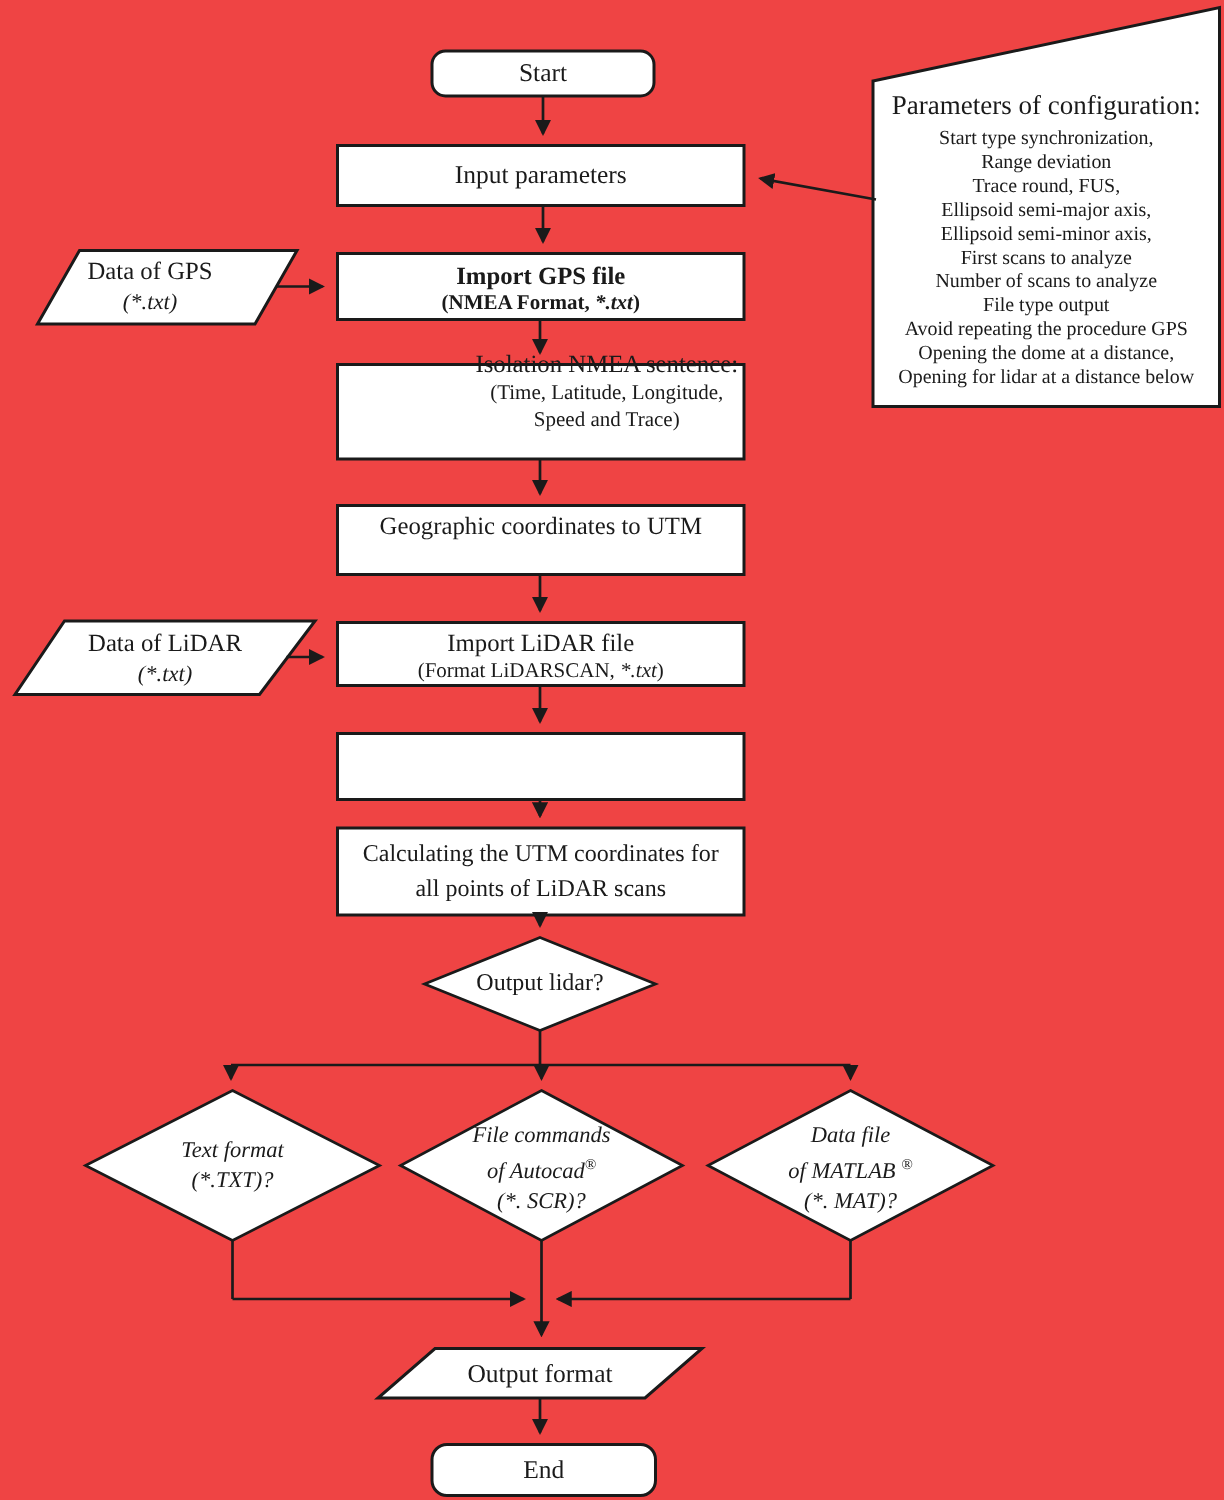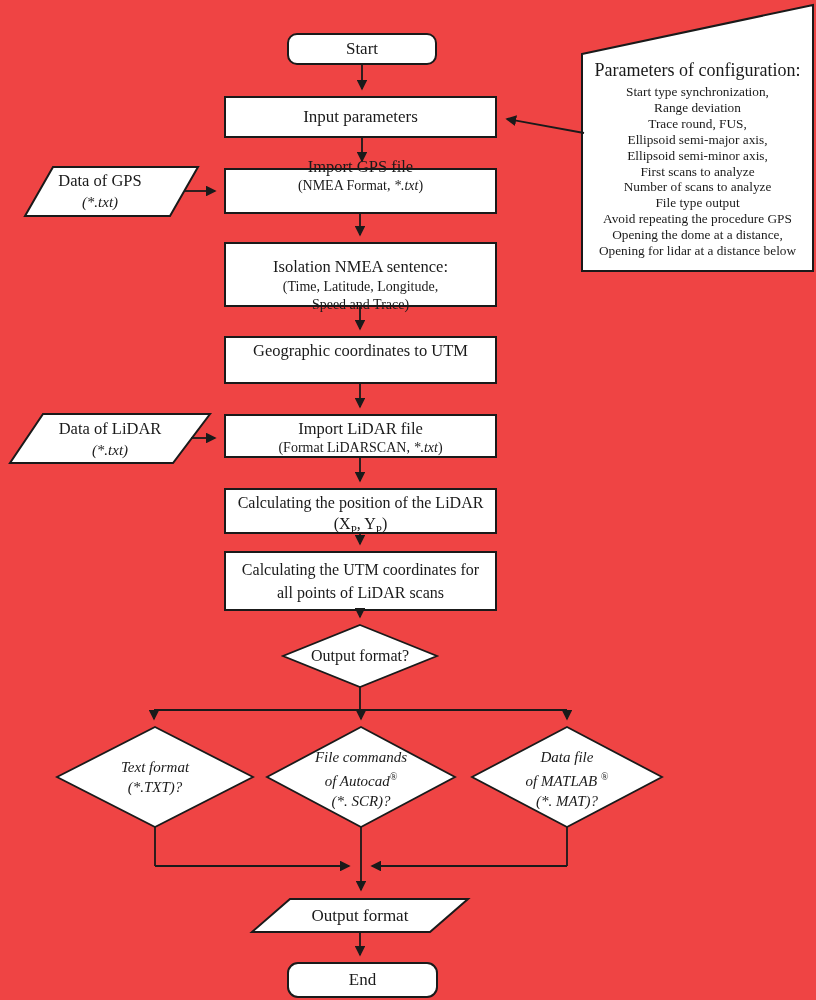--- a/index.html
+++ b/index.html
@@ -105,56 +105,52 @@
     <div class="params-item">Avoid repeating the procedure GPS</div>
     <div class="params-item">Opening the dome at a distance,</div>
     <div class="params-item">Opening for lidar at a distance below</div>
   </div>
 
   <div class="lbl" style="left:20px;top:170px;width:160px;">
     <div class="main-line" style="line-height:22px;">Data of GPS</div>
     <div class="main-line ital" style="font-size:15px;line-height:21px;">(*.txt)</div>
   </div>
 
-  <div class="lbl" style="left:225px;top:156px;width:271px;">
+  <div class="lbl" style="left:225px;top:173px;width:271px;font-weight:bold;">
     <div class="main-line">Import GPS file</div>
     <div class="sub-line"><span>(NMEA Format, </span><span class="ital">*.txt</span><span>)</span></div>
   </div>
 
-  <div class="lbl" style="left:225px;top:256px;width:271px;">
+  <div class="lbl" style="left:225px;top:232px;width:271px;padding-left:44px;">
     <div class="main-line" style="line-height:22px;">Isolation NMEA sentence:</div>
     <div class="sub-line">(Time, Latitude, Longitude,</div>
     <div class="sub-line">Speed and Trace)</div>
   </div>
 
   <div class="lbl" style="left:225px;top:340px;width:271px;">
     <div class="main-line">Geographic coordinates to UTM</div>
   </div>
 
   <div class="lbl" style="left:25px;top:418px;width:170px;">
     <div class="main-line" style="line-height:22px;">Data of LiDAR</div>
     <div class="main-line ital" style="font-size:15px;line-height:21px;">(*.txt)</div>
   </div>
 
   <div class="lbl" style="left:225px;top:418px;width:271px;">
     <div class="main-line">Import LiDAR file</div>
     <div class="sub-line"><span>(Format LiDARSCAN, </span><span class="ital">*.txt</span><span>)</span></div>
   </div>
 
-  <div class="lbl" style="left:225px;top:492px;width:271px;">
-    <div class="main-line" style="font-size:16px;">Calculating the position of the LiDAR</div>
-    <div class="main-line" style="font-size:16px;"><span>(X</span><sub class="pos-sub">P</sub><span>, Y</span><sub class="pos-sub">P</sub><span>)</span></div>
-  </div>
 
   <div class="lbl" style="left:225px;top:558px;width:271px;">
     <div class="main-line" style="font-size:16px;line-height:23px;">Calculating the UTM coordinates for</div>
     <div class="main-line" style="font-size:16px;line-height:23px;">all points of LiDAR scans</div>
   </div>
 
-  <div class="lbl single" style="left:283px;top:641px;width:154px;height:30px;font-size:16px;">Output format?</div>
+  <div class="lbl single" style="left:283px;top:641px;width:154px;height:30px;font-size:16px;">Output lidar?</div>
 
   <div class="lbl diamond-lbl" style="left:67px;top:757px;width:176px;">
     <div>Text format</div>
     <div>(*.TXT)?</div>
   </div>
 
   <div class="lbl diamond-lbl" style="left:479px;top:747px;width:176px;">
     <div>Data file</div>
     <div><span>of MATLAB </span><sup class="reg">®</sup></div>
     <div>(*. MAT)?</div>

